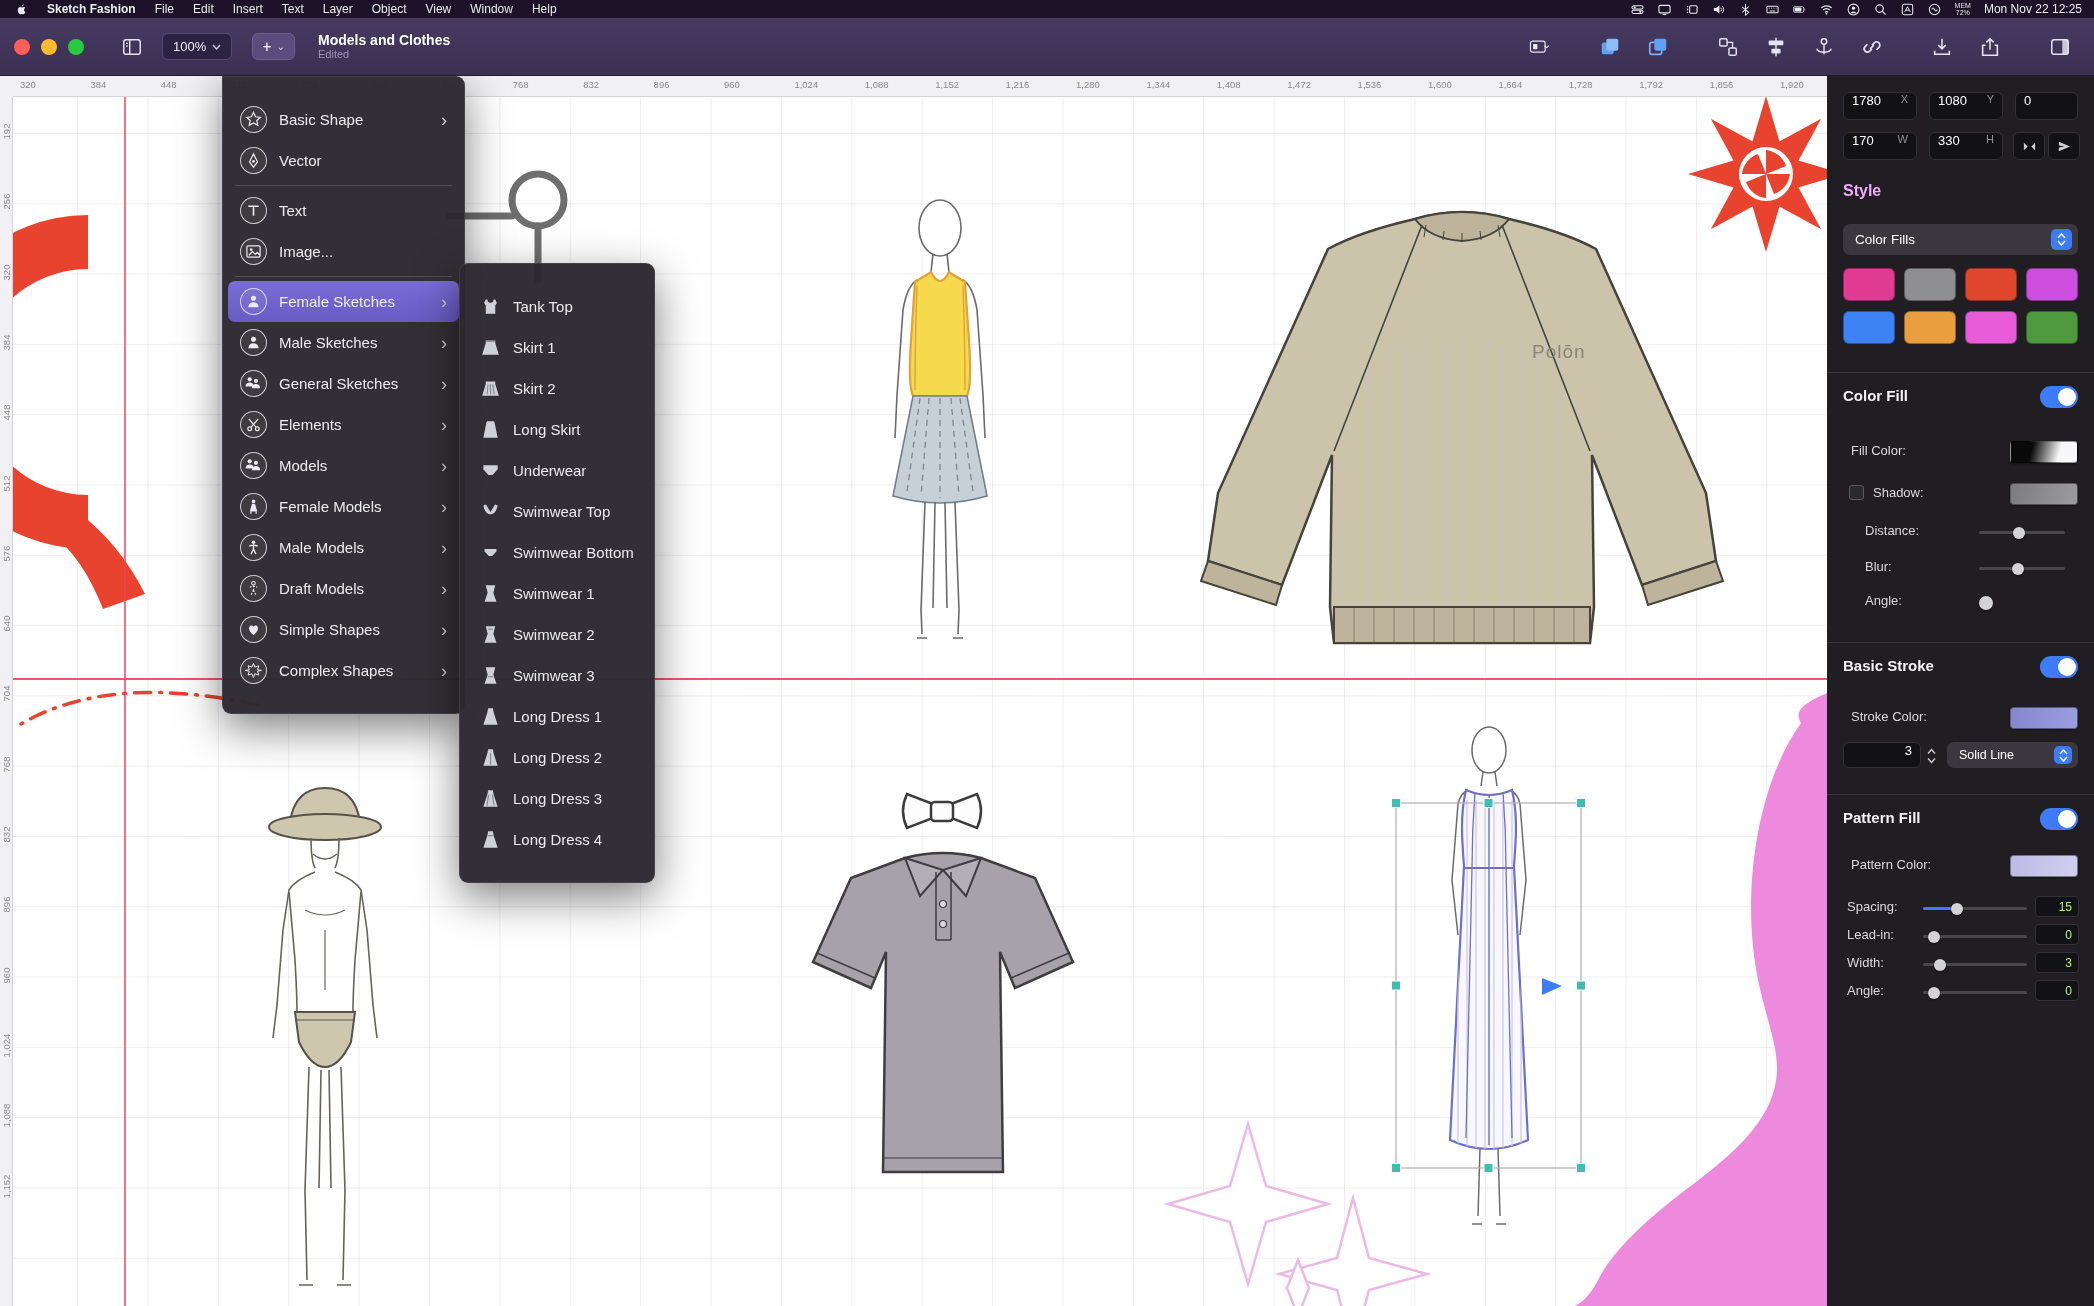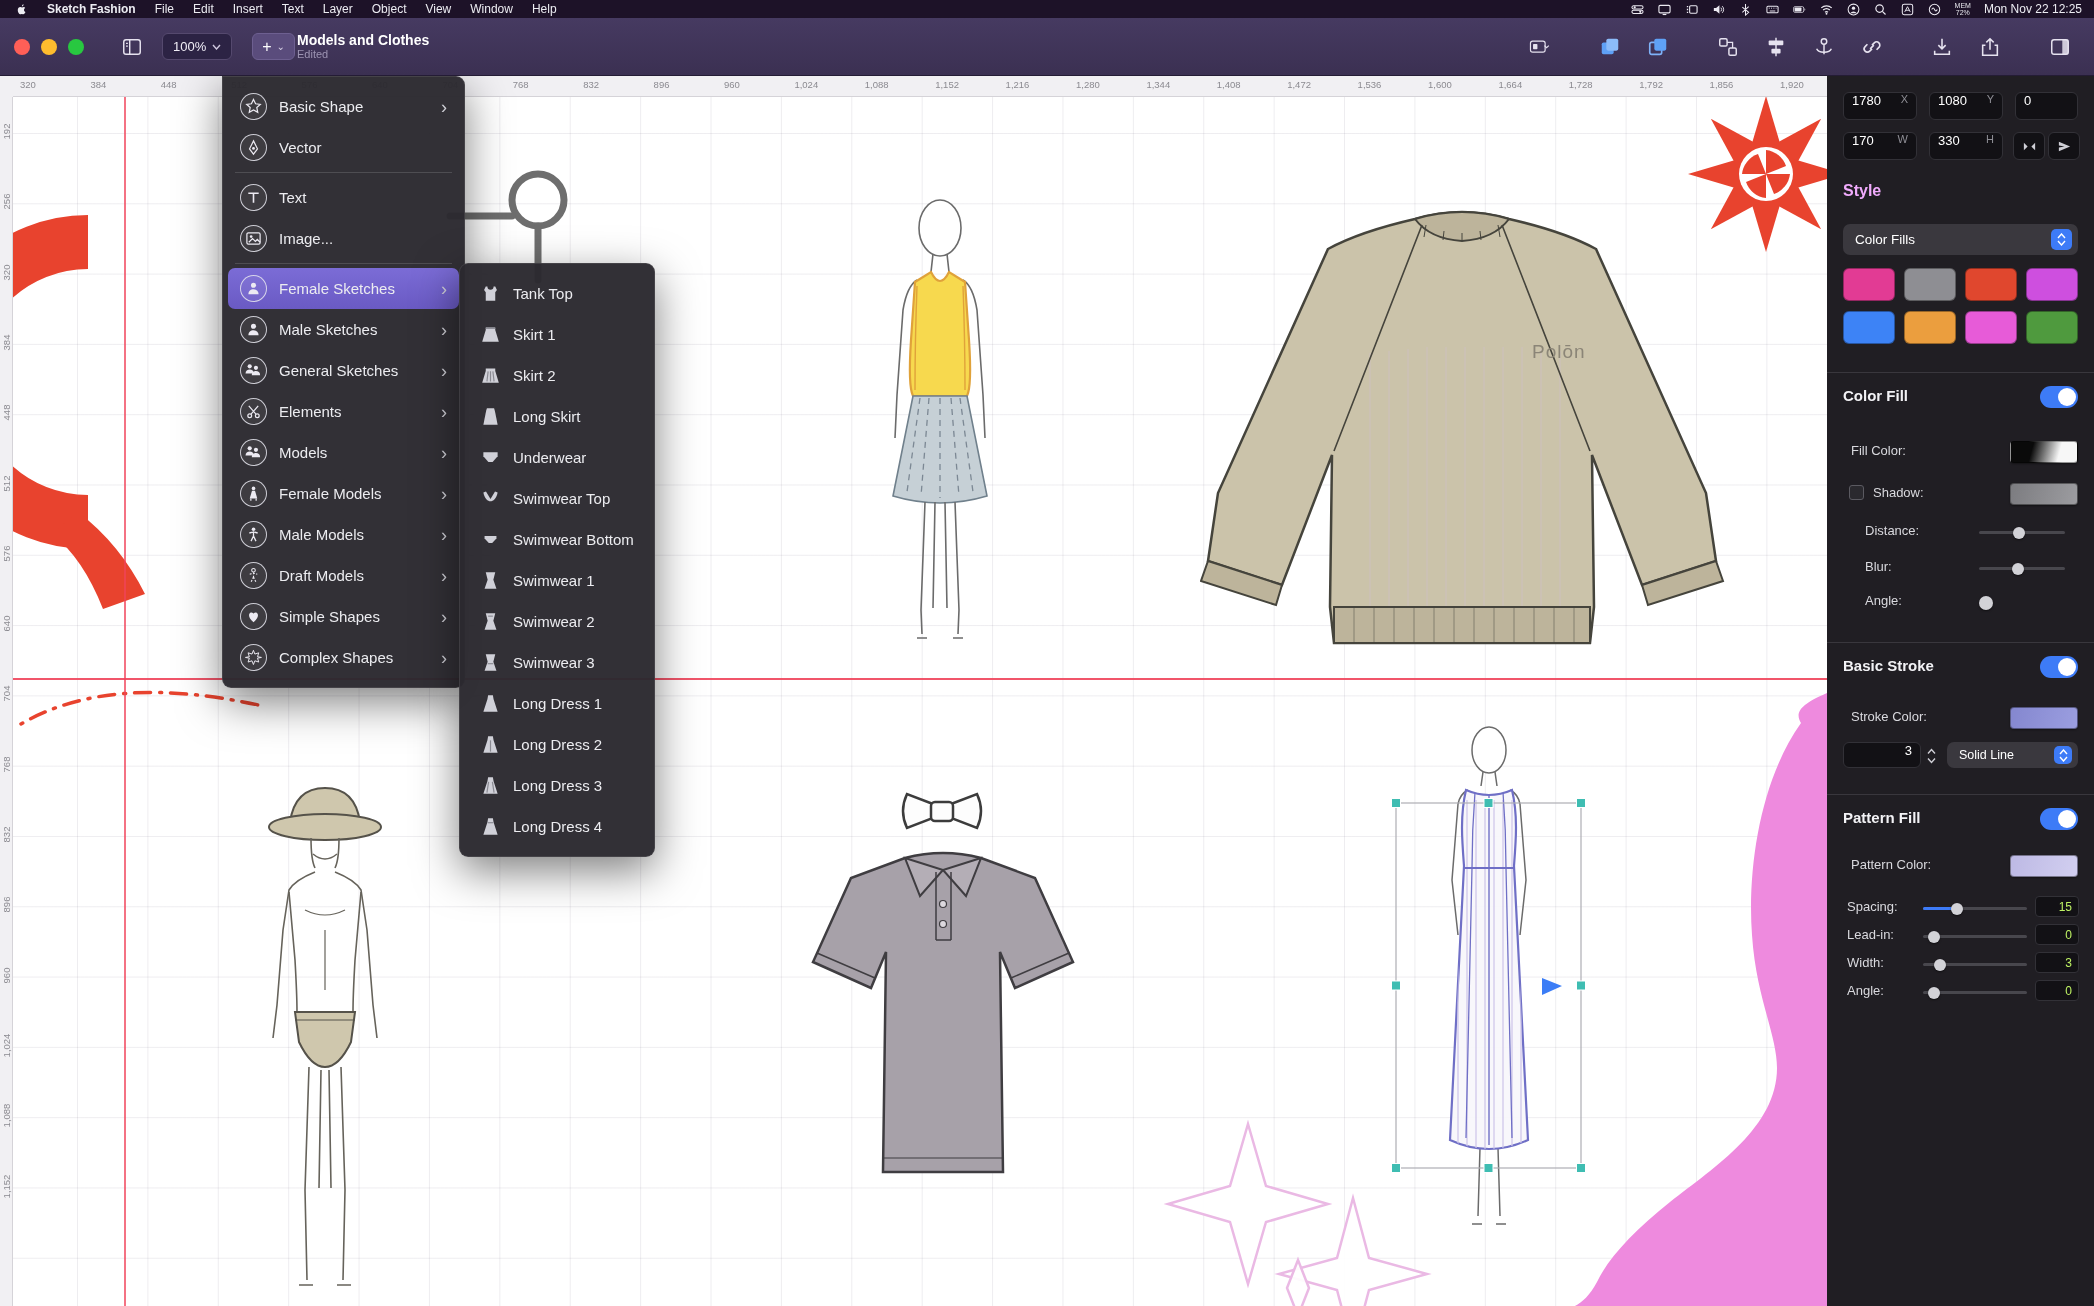--- a/index.html
+++ b/index.html
@@ -20,21 +20,21 @@
   .toolbar{position:absolute;left:0;top:18px;width:2094px;height:58px;background:linear-gradient(#463a61,#3b3052);border-bottom:1px solid #241c35;z-index:80;display:flex;align-items:center;}
   .tl{width:16px;height:16px;border-radius:50%;margin-right:11px;}
   .tl.red{background:#ff5f57;margin-left:14px;}
   .tl.yel{background:#febc2e;}
   .tl.grn{background:#28c840;}
   .tb-icobtn{display:inline-flex;align-items:center;justify-content:center;height:30px;min-width:30px;color:#e6e2ef;margin:0 5px;border-radius:6px;}
   .tb-icobtn svg{width:22px;height:22px;}
   .zoomfield{display:flex;align-items:center;gap:6px;background:#2c2344;border:1px solid #55496e;border-radius:6px;height:27px;padding:0 10px;color:#f0edf6;font-size:13px;margin-left:10px;}
   .plusbtn{display:flex;align-items:center;gap:5px;background:#5a4c7c;border:1px solid #6d5f90;border-radius:6px;height:27px;padding:0 9px;color:#fff;font-size:16px;margin-left:20px;}
   .plusbtn .chev{font-size:10px;color:#d8d2e6;}
-  .doc{margin-left:2px;line-height:1.15;}
+  .doc{margin-left:23px;line-height:1.15;}
   .doc-title{color:#ffffff;font-size:14px;font-weight:bold;}
   .doc-status{color:#9d94b2;font-size:11px;}
   .tb-right{margin-left:auto;display:flex;align-items:center;gap:8px;padding-right:14px;}
   .tb-sep{width:14px;}
 
   
   .hruler{position:absolute;left:13px;top:76px;width:1814px;height:21px;background:#f1f0f3;border-bottom:1px solid #d5d3d8;overflow:hidden;z-index:20;}
   .hrl{position:absolute;top:3px;font-size:9.5px;color:#8b8a90;}
   .rcorner{position:absolute;left:0;top:76px;width:13px;height:21px;background:#f1f0f3;z-index:20;}
   .vruler{position:absolute;left:0;top:97px;width:13px;height:1209px;background:#f1f0f3;border-right:1px solid #d5d3d8;overflow:hidden;z-index:20;}
@@ -42,21 +42,21 @@
 
   
   .canvas{position:absolute;left:13px;top:97px;width:1814px;height:1209px;background:#ffffff;overflow:hidden;z-index:10;
     background-image:linear-gradient(to right,rgba(90,80,110,0.10) 1px,transparent 1px),linear-gradient(to bottom,rgba(90,80,110,0.10) 1px,transparent 1px);
     background-size:70.4px 70.3px;background-position:64px 36px;}
   .cobj{position:absolute;}
   .guide-h{position:absolute;left:0;right:0;top:581px;height:1.5px;background:#f0435a;opacity:.9;z-index:40;}
   .guide-v{position:absolute;left:111px;top:0;bottom:0;width:1.5px;background:#f0435a;opacity:.75;z-index:40;}
 
   
-  .menu{position:absolute;background:rgba(43,41,47,0.97);border:1px solid rgba(255,255,255,0.09);border-radius:9px;box-shadow:0 14px 44px rgba(0,0,0,0.5);padding:9px 0;z-index:70;}
+  .menu{position:absolute;background:rgba(43,41,47,0.97);border:1px solid rgba(255,255,255,0.09);border-radius:9px;box-shadow:0 14px 44px rgba(0,0,0,0.5);padding:22px 0;z-index:70;}
   #insert-menu{left:222px;top:76px;width:243px;border-top-left-radius:0;}
   #clothes-submenu{left:459px;top:263px;width:196px;}
   .mi{display:flex;align-items:center;height:41px;padding:0 12px;margin:0 5px;border-radius:7px;color:#ececf0;font-size:15px;}
   .mi.sel{background:linear-gradient(#7b6cd6,#6a5ac4);}
   .mi-ico{width:27px;height:27px;border-radius:50%;border:1.3px solid rgba(230,230,238,0.85);display:inline-flex;align-items:center;justify-content:center;margin-right:12px;flex:none;background:rgba(255,255,255,0.06);}
   .mi-ico svg{width:17px;height:17px;}
   .mi-lab{flex:1;white-space:nowrap;}
   .mi-chev{color:#cfcfd6;font-size:18px;line-height:1;}
   .msep{height:1px;background:rgba(255,255,255,0.14);margin:4px 12px;}
   .smi{display:flex;align-items:center;height:41px;padding:0 14px;margin:0 5px;border-radius:7px;color:#ececf0;font-size:15px;}

